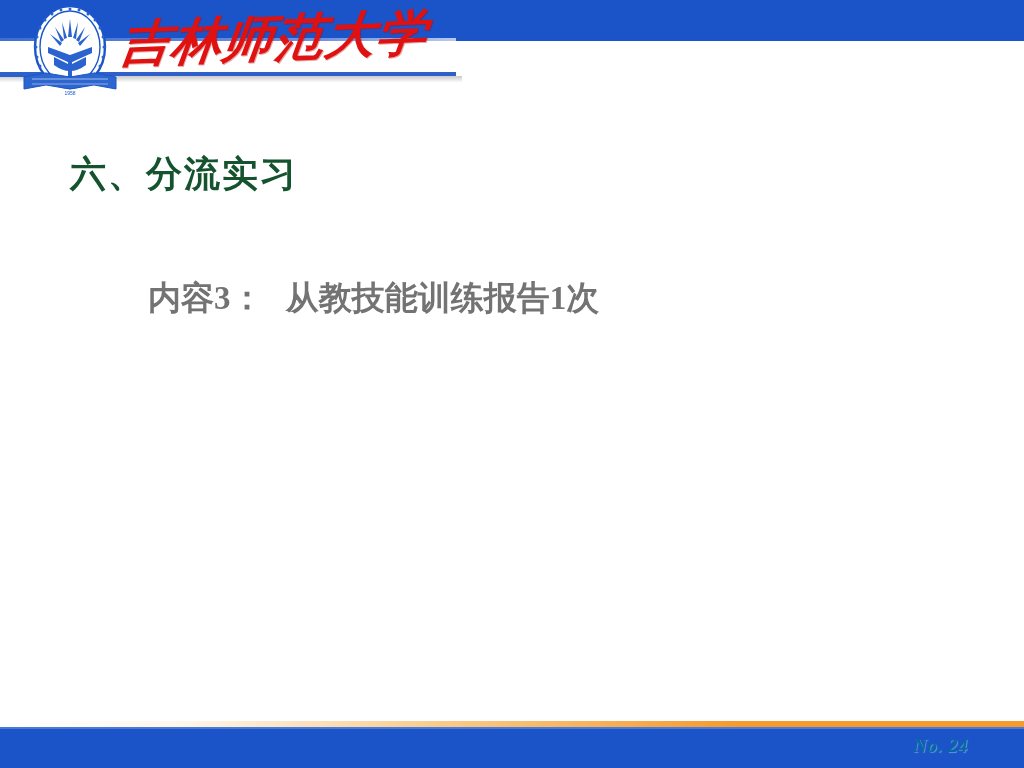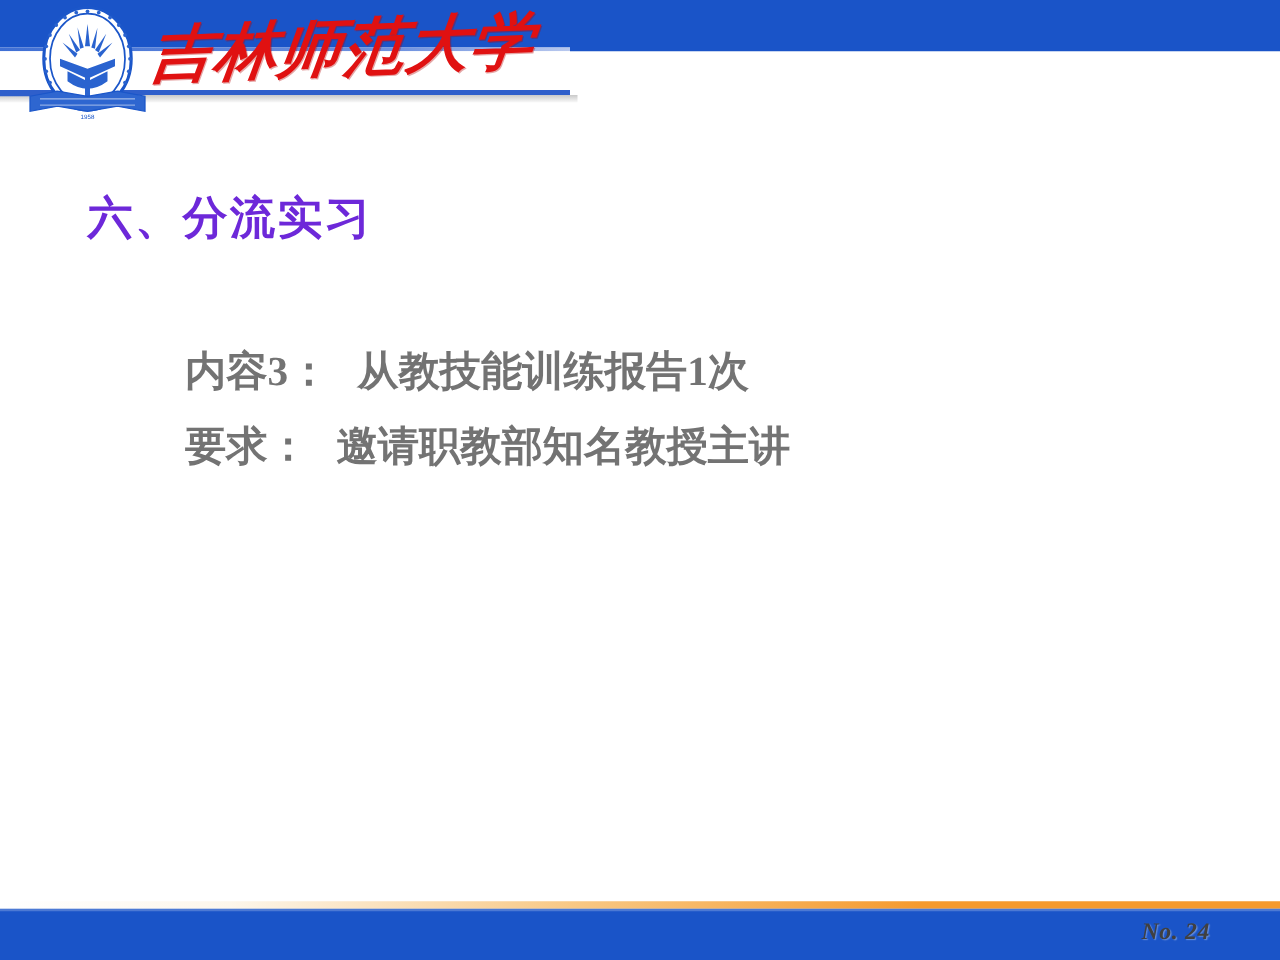--- a/index.html
+++ b/index.html
@@ -120,21 +120,21 @@
     text-shadow: 1px 1px 0 rgba(180,0,0,0.35);
     transform: skewX(-9deg) rotate(-2.2deg);
     transform-origin: left center;
   }
 
   
   .section-title {
     position: absolute;
     left: 70px;
     top: 150px;
-    color: #6d28d9;
+    color: #14532d;
     font-family: "Liberation Serif", serif;
     font-size: 36px;
     font-weight: bold;
     letter-spacing: 2px;
     white-space: nowrap;
     text-align: center;
   }
 
   
   .body-block {
@@ -182,21 +182,21 @@
     left: 0;
     top: 727px;
     width: 1024px;
     height: 2px;
     background: rgba(255,255,255,0.22);
   }
   .page-number {
     position: absolute;
     right: 56px;
     top: 735px;
-    color: #404040;
+    color: #0369a1;
     font-family: "Liberation Serif", serif;
     font-size: 19px;
     font-weight: bold;
     font-style: italic;
     letter-spacing: 0.5px;
     text-shadow: 1px 1px 1px rgba(255,255,255,0.35);
   }
 </style>
 </head>
 <body>
@@ -275,24 +275,20 @@
   <div class="body-block">
 
     <div class="body-line">
       <span class="lbl">内容3：</span>
       <span class="val">从教技能训练报告1次</span>
     </div>
 
 
 
 
-    <div class="body-line">
-      <span class="lbl">要求：</span>
-      <span class="val">邀请职教部知名教授主讲</span>
-    </div>
 
   </div>
 
   <div class="footer-accent"></div>
   <div class="footer-bar"></div>
   <div class="footer-bar-hi"></div>
   <div class="page-number">No. 24</div>
 
 </div>
 

